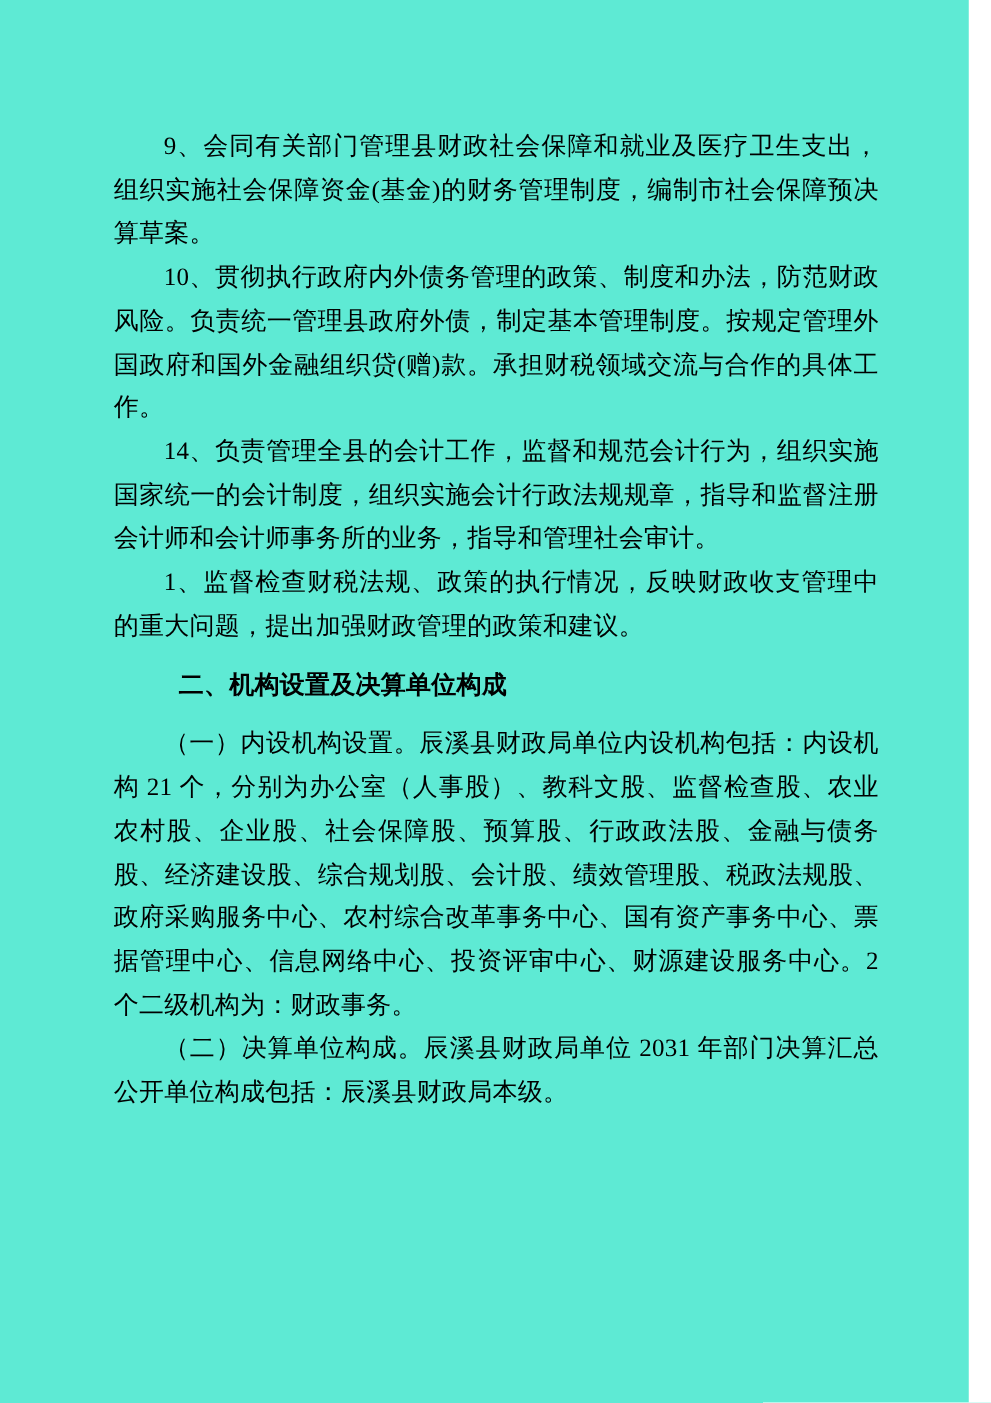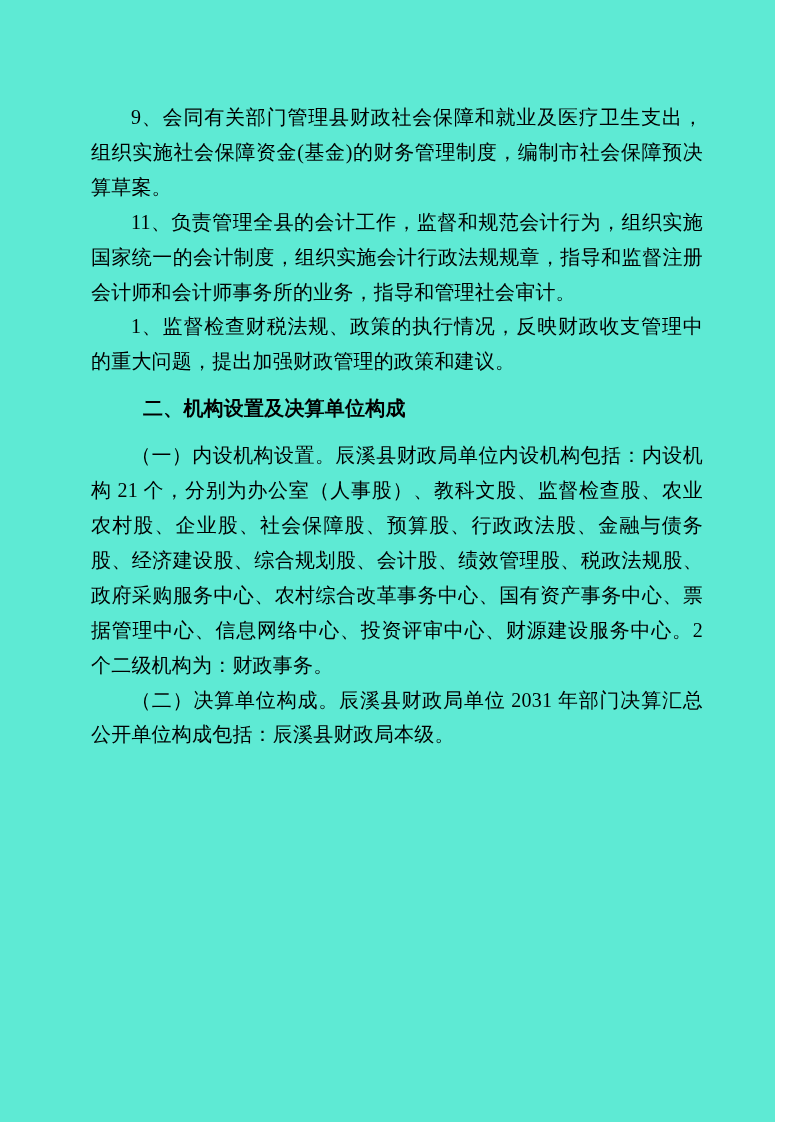--- a/index.html
+++ b/index.html
@@ -43,19 +43,20 @@
     font-family: "Liberation Sans", "DejaVu Sans", sans-serif;
     letter-spacing: 0.2px;
   }
 </style>
 </head>
 <body>
 
 <div class="page">
   <div class="content">
     <p class="para">9、会同有关部门管理县财政社会保障和就业及医疗卫生支出，组织实施社会保障资金(基金)的财务管理制度，编制市社会保障预决算草案。</p>
-    <p class="para">11、负责管理全县的会计工作，监督和规范会计行为，组织实施国家统一的会计制度，组织实施会计行政法规规章，指导和监督注册会计师和会计师事务所的业务，指导和管理社会审计。</p>
+    <p class="para">10、贯彻执行政府内外债务管理的政策、制度和办法，防范财政风险。负责统一管理县政府外债，制定基本管理制度。按规定管理外国政府和国外金融组织贷(赠)款。承担财税领域交流与合作的具体工作。</p>
+    <p class="para">14、负责管理全县的会计工作，监督和规范会计行为，组织实施国家统一的会计制度，组织实施会计行政法规规章，指导和监督注册会计师和会计师事务所的业务，指导和管理社会审计。</p>
     <p class="para">1、监督检查财税法规、政策的执行情况，反映财政收支管理中的重大问题，提出加强财政管理的政策和建议。</p>
     <h2 class="heading">二、机构设置及决算单位构成</h2>
     <p class="para">（一）内设机构设置。辰溪县财政局单位内设机构包括：内设机构 21 个，分别为办公室（人事股）、教科文股、监督检查股、农业农村股、企业股、社会保障股、预算股、行政政法股、金融与债务股、经济建设股、综合规划股、会计股、绩效管理股、税政法规股、政府采购服务中心、农村综合改革事务中心、国有资产事务中心、票据管理中心、信息网络中心、投资评审中心、财源建设服务中心。2 个二级机构为：财政事务。</p>
     <p class="para">（二）决算单位构成。辰溪县财政局单位 2031 年部门决算汇总公开单位构成包括：辰溪县财政局本级。</p>
   </div>
 </div>
 
 </body></html>

